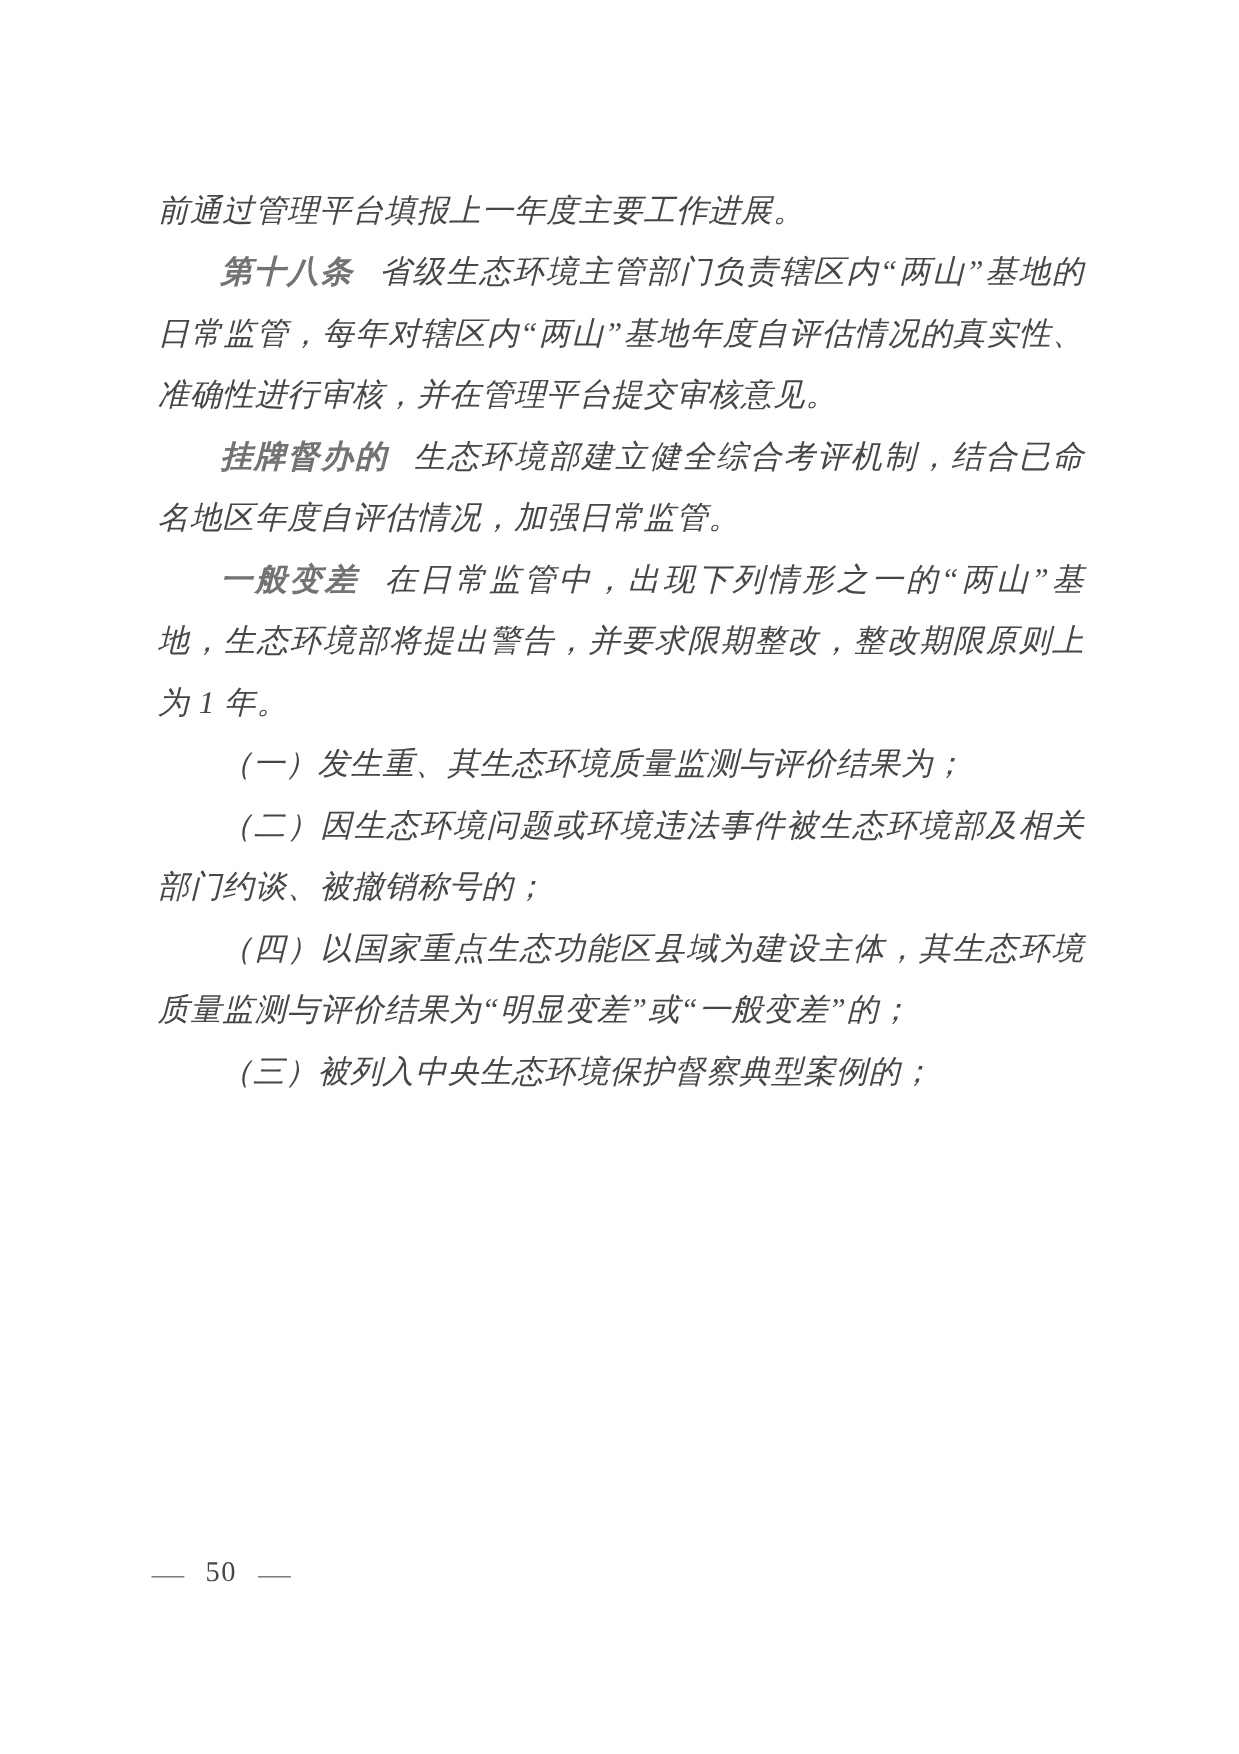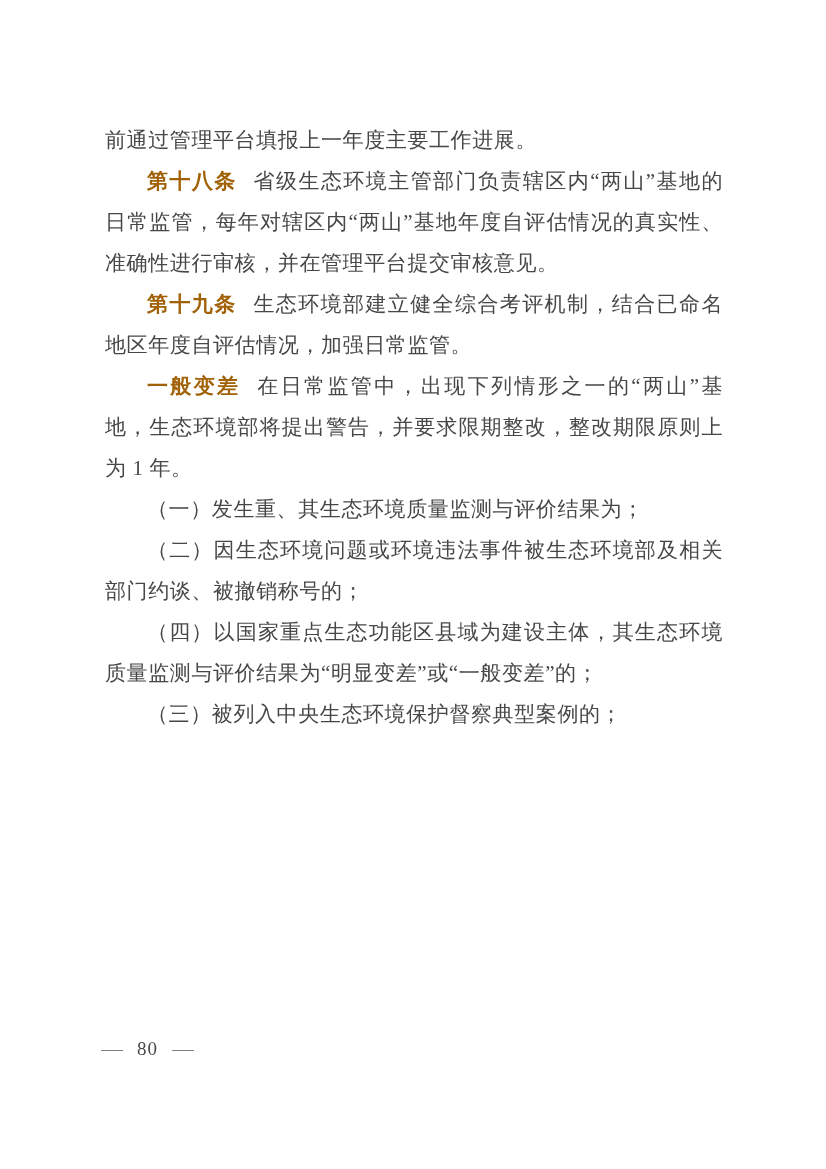--- a/index.html
+++ b/index.html
@@ -19,31 +19,32 @@
     position: absolute;
     left: 105px;
     top: 120px;
     width: 618px;
     color: #474747;
     font-size: 21px;
     line-height: 41px;
     text-align: justify;
     text-justify: inter-character;
     letter-spacing: 0.6px;
+    font-style: italic;
   }
   p.para {
     margin: 0;
     padding: 0;
   }
   p.para.indent {
     text-indent: 2em;
   }
   .article-num {
     font-weight: bold;
-    color: #a16207;
+    color: #737373;
     margin-right: 0.8em;
   }
   .article-num:empty {
     display: none;
     margin: 0;
   }
   .footer {
     position: absolute;
     left: 103px;
     top: 1034px;
@@ -68,37 +69,37 @@
 <body>
 
 <div class="page">
 
   <div class="content">
 
     <p class="para"><span>前通过管理平台填报上一年度主要工作进展。</span></p>
 
     <p class="para indent"><span class="article-num">第十八条</span><span>省级生态环境主管部门负责辖区内“两山”基地的日常监管，每年对辖区内“两山”基地年度自评估情况的真实性、准确性进行审核，并在管理平台提交审核意见。</span></p>
 
-    <p class="para indent"><span class="article-num">第十九条</span><span>生态环境部建立健全综合考评机制，结合已命名地区年度自评估情况，加强日常监管。</span></p>
+    <p class="para indent"><span class="article-num">挂牌督办的</span><span>生态环境部建立健全综合考评机制，结合已命名地区年度自评估情况，加强日常监管。</span></p>
 
     <p class="para indent"><span class="article-num">一般变差</span><span>在日常监管中，出现下列情形之一的“两山”基地，生态环境部将提出警告，并要求限期整改，整改期限原则上为 1 年。</span></p>
 
     <p class="para indent"><span>（一）发生重、其生态环境质量监测与评价结果为；</span></p>
 
     <p class="para indent"><span>（二）因生态环境问题或环境违法事件被生态环境部及相关部门约谈、被撤销称号的；</span></p>
 
     <p class="para indent"><span>（四）以国家重点生态功能区县域为建设主体，其生态环境质量监测与评价结果为“明显变差”或“一般变差”的；</span></p>
 
     <p class="para indent"><span>（三）被列入中央生态环境保护督察典型案例的；</span></p>
 
 
 
 
 
   </div>
 
   <div class="footer">
     <span class="dash">—</span>
-    <span class="page-num">80</span>
+    <span class="page-num">50</span>
     <span class="dash">—</span>
   </div>
 
 </div>
 
 </body></html>

